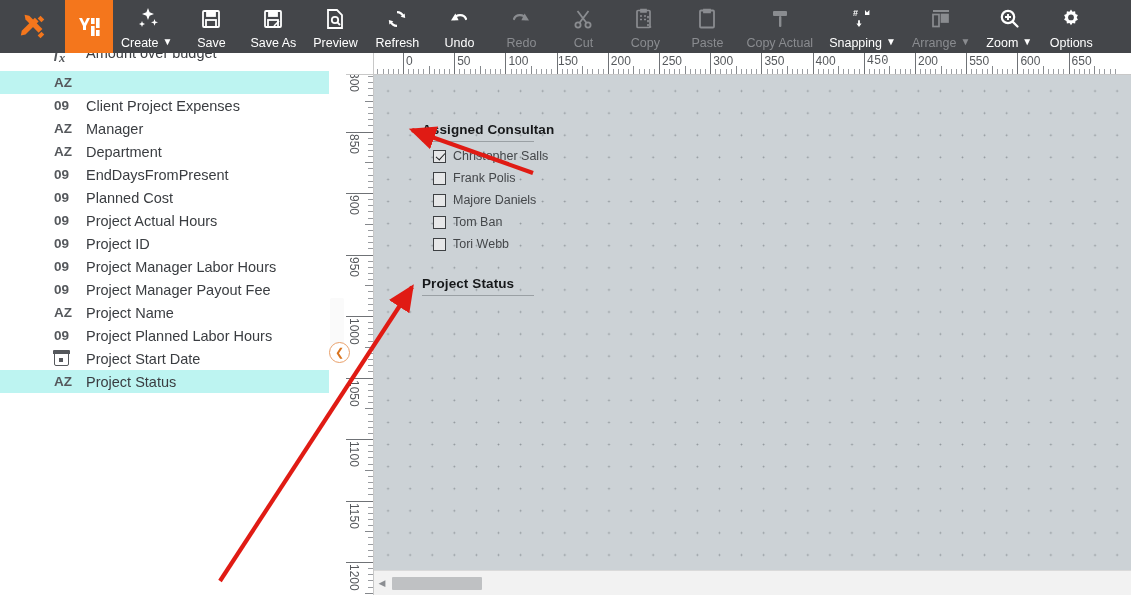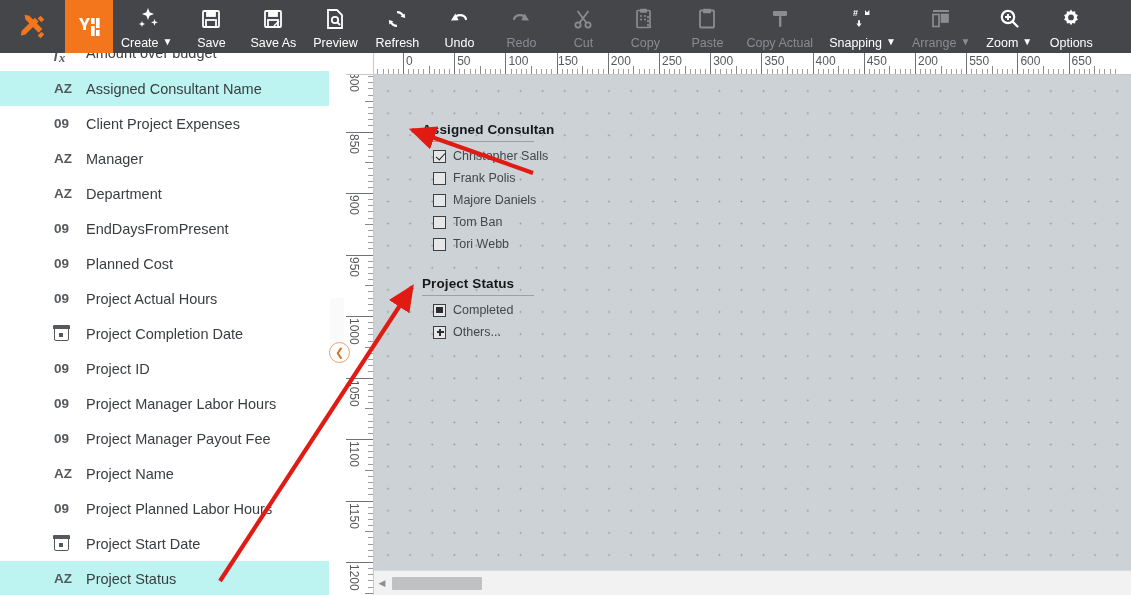--- a/index.html
+++ b/index.html
@@ -49,21 +49,21 @@
   .caret { font-size: 10px; line-height: 10px; display: inline-block; transform: translateY(-1px); }
 
   
   .fieldpanel {
     position: absolute; left: 0; top: 53px;
     width: 329px; height: 542px;
     background: #ffffff;
     overflow: hidden;
   }
   .field-row {
-    height: 35px;
+    height: 23px;
     display: flex; align-items: center;
     padding-left: 56px;
     cursor: default;
     white-space: nowrap;
   }
   .field-row.sel { background: #bdf4f1; }
   .field-ico {
     width: 30px; min-width: 30px;
     font-size: 13.5px; font-weight: bold; color: #55585c;
     display: flex; align-items: center;
@@ -458,21 +458,20 @@
         <div class="field-row clipped">
           <span class="field-ico">
             <span class="ico-fx">f<sub>x</sub></span>
           </span>
           <span class="field-name">Amount over budget</span>
         </div>
         <div class="field-row sel">
           <span class="field-ico">
             <span>AZ</span>
           </span>
-          <span class="field-name">Assigned Consultant Name</span>
         </div>
         <div class="field-row">
           <span class="field-ico">
             <span>09</span>
           </span>
           <span class="field-name">Client Project Expenses</span>
         </div>
         <div class="field-row">
           <span class="field-ico">
             <span>AZ</span>
@@ -495,26 +494,20 @@
           <span class="field-ico">
             <span>09</span>
           </span>
           <span class="field-name">Planned Cost</span>
         </div>
         <div class="field-row">
           <span class="field-ico">
             <span>09</span>
           </span>
           <span class="field-name">Project Actual Hours</span>
-        </div>
-        <div class="field-row">
-          <span class="field-ico">
-            <span class="ico-cal"></span>
-          </span>
-          <span class="field-name">Project Completion Date</span>
         </div>
         <div class="field-row">
           <span class="field-ico">
             <span>09</span>
           </span>
           <span class="field-name">Project ID</span>
         </div>
         <div class="field-row">
           <span class="field-ico">
             <span>09</span>
@@ -656,21 +649,21 @@
         <div class="tick-minor" style="left: 443.72px;"></div>
         <div class="tick-minor" style="left: 448.84px;"></div>
         <div class="tick-minor" style="left: 453.96px;"></div>
         <div class="tick-minor" style="left: 459.08px;"></div>
         <div class="tick-mid" style="left: 464.2px;"></div>
         <div class="tick-minor" style="left: 469.32px;"></div>
         <div class="tick-minor" style="left: 474.44px;"></div>
         <div class="tick-minor" style="left: 479.56px;"></div>
         <div class="tick-minor" style="left: 484.68px;"></div>
         <div class="tick-major" style="left: 489.8px;"></div>
-        <div class="rlbl" style="left: 492.8px;">450</div>
+        <div class="rlbl" style="left: 492.8px; font-family: Liberation Mono, monospace;">450</div>
         <div class="tick-minor" style="left: 494.92px;"></div>
         <div class="tick-minor" style="left: 500.04px;"></div>
         <div class="tick-minor" style="left: 505.16px;"></div>
         <div class="tick-minor" style="left: 510.28px;"></div>
         <div class="tick-mid" style="left: 515.4px;"></div>
         <div class="tick-minor" style="left: 520.52px;"></div>
         <div class="tick-minor" style="left: 525.64px;"></div>
         <div class="tick-minor" style="left: 530.76px;"></div>
         <div class="tick-minor" style="left: 535.88px;"></div>
         <div class="tick-major" style="left: 541px;"></div>
@@ -845,30 +838,20 @@
           <div class="opt-row">
             <span class="cb"></span>
             <span class="opt-label">Tori Webb</span>
           </div>
         </div>
       </div>
 
       <div class="widget" style="left:48px; top:201px; width:112px;">
         <div class="widget-title">Project Status</div>
         <div class="widget-rule"></div>
-        <div style="margin-top:3px;">
-          <div class="opt-row">
-            <span class="cb partial"></span>
-            <span class="opt-label">Completed</span>
-          </div>
-          <div class="opt-row">
-            <span class="cb plus"></span>
-            <span class="opt-label">Others...</span>
-          </div>
-        </div>
       </div>
 
     </div>
 
     <div class="hscroll">
       <div class="hscroll-arrow">◀</div>
       <div class="hscroll-thumb"></div>
     </div>
   </div>
 

